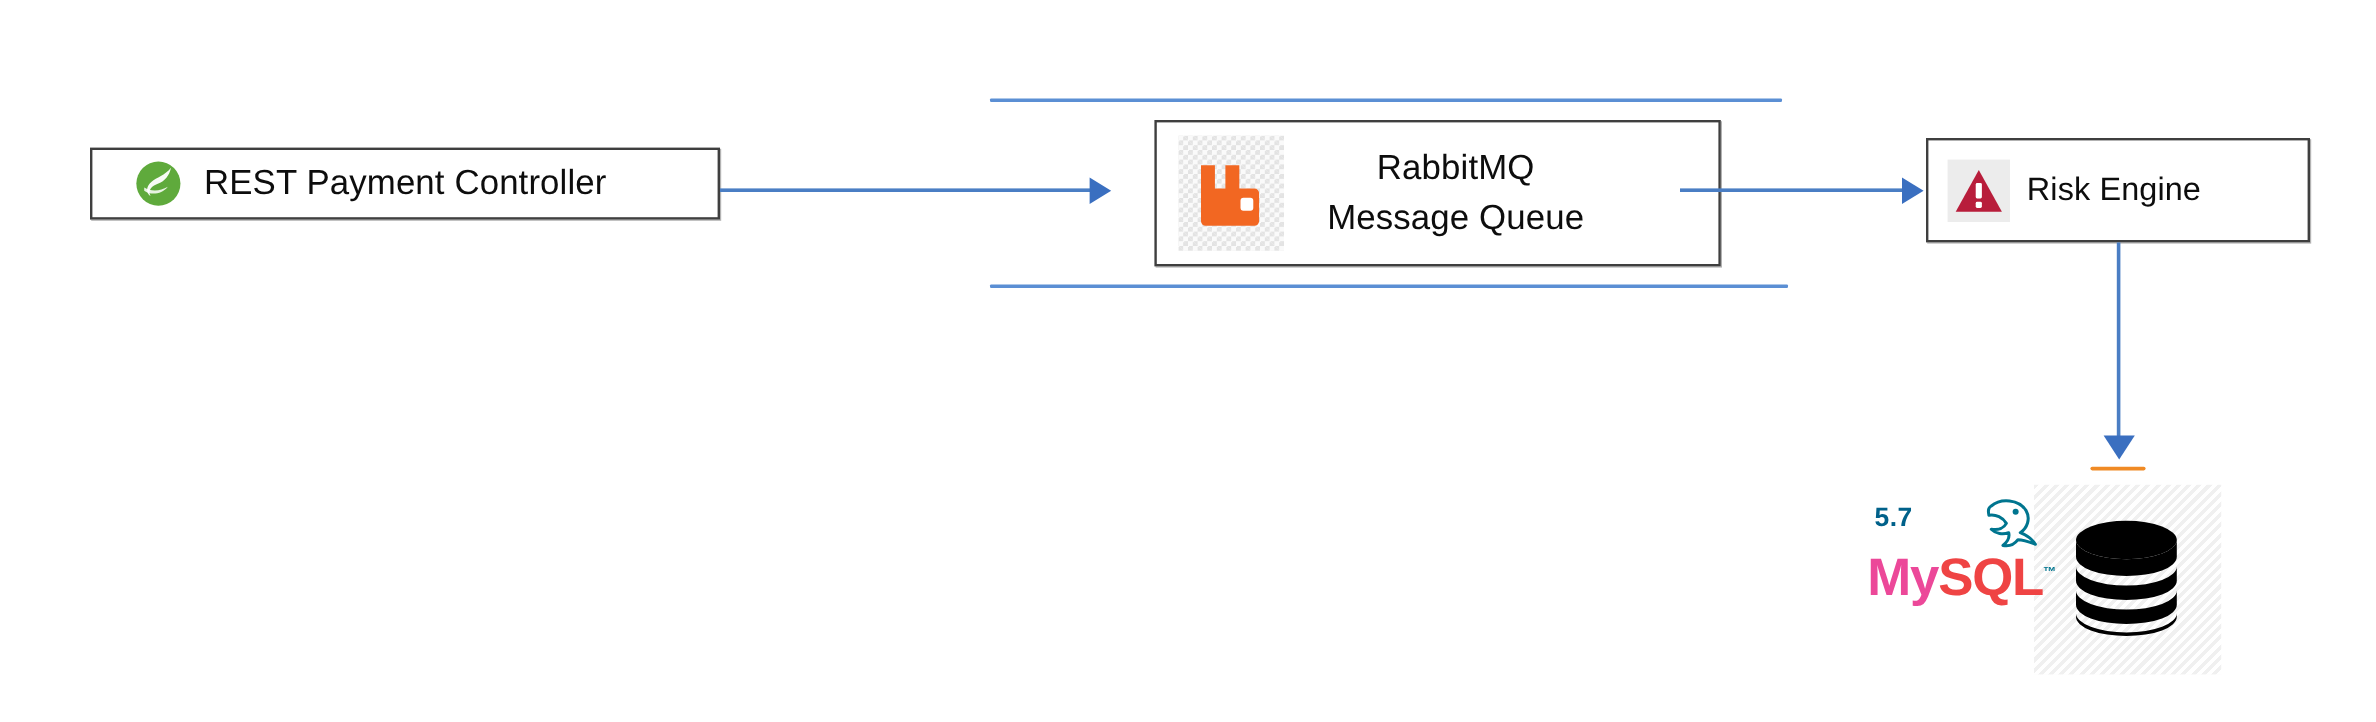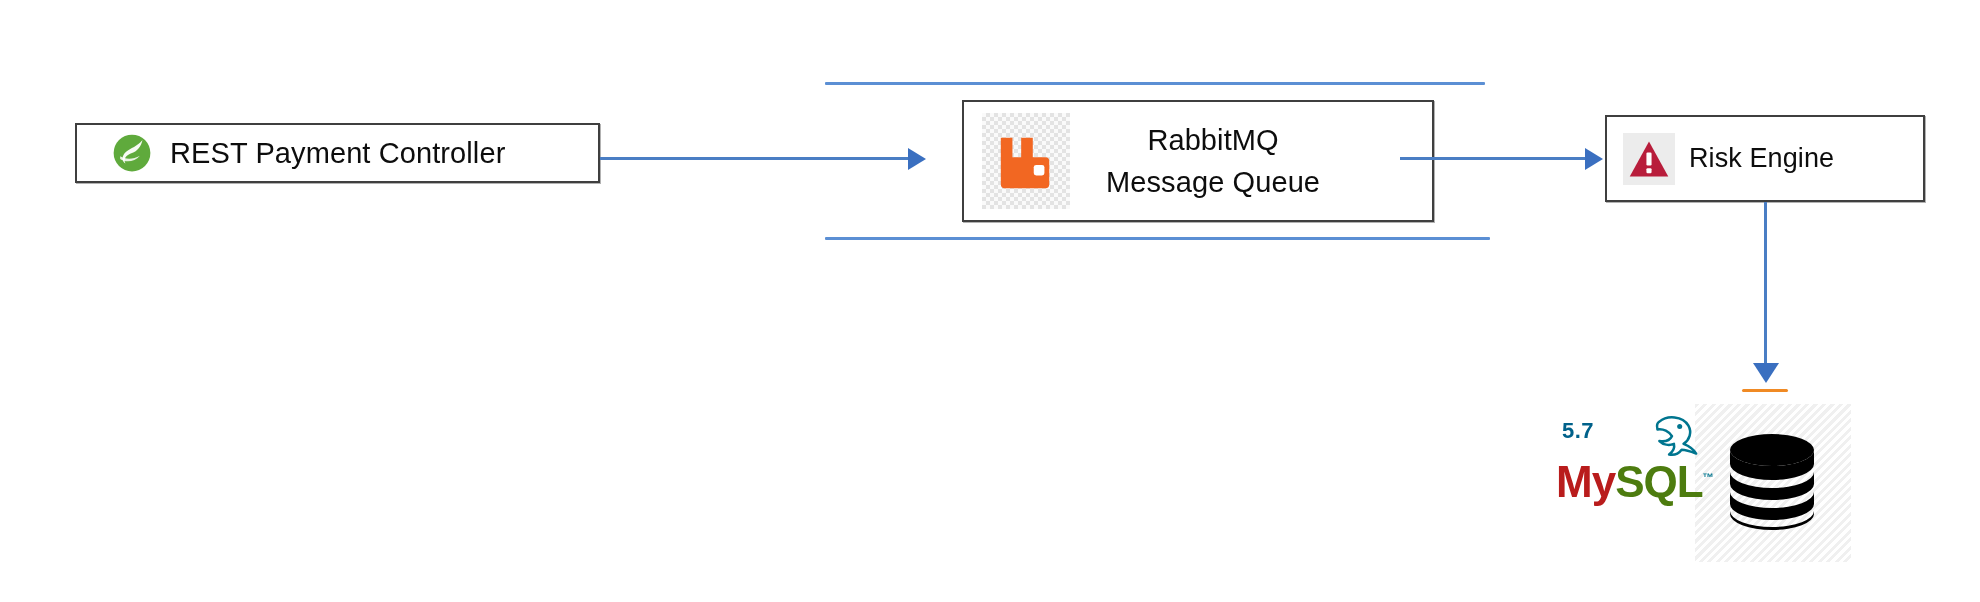--- a/index.html
+++ b/index.html
@@ -193,22 +193,22 @@
   }
   .mysql-word {
     position: absolute;
     left: 0px;
     top: 44px;
     font-size: 44px;
     font-weight: bold;
     letter-spacing: -1px;
     line-height: 1;
   }
-  .mysql-my  { color: #b91c1c; }
-  .mysql-sql { color: #4d7c0f; text-align: center; }
+  .mysql-my  { color: #ec4899; }
+  .mysql-sql { color: #ef4444; text-align: center; }
   .mysql-tm  {
     font-size: 11px;
     color: #00758f;
     vertical-align: super;
     font-weight: bold;
   }
   .mysql-dolphin {
     position: absolute;
     left: 84px;
     top: -4px;

